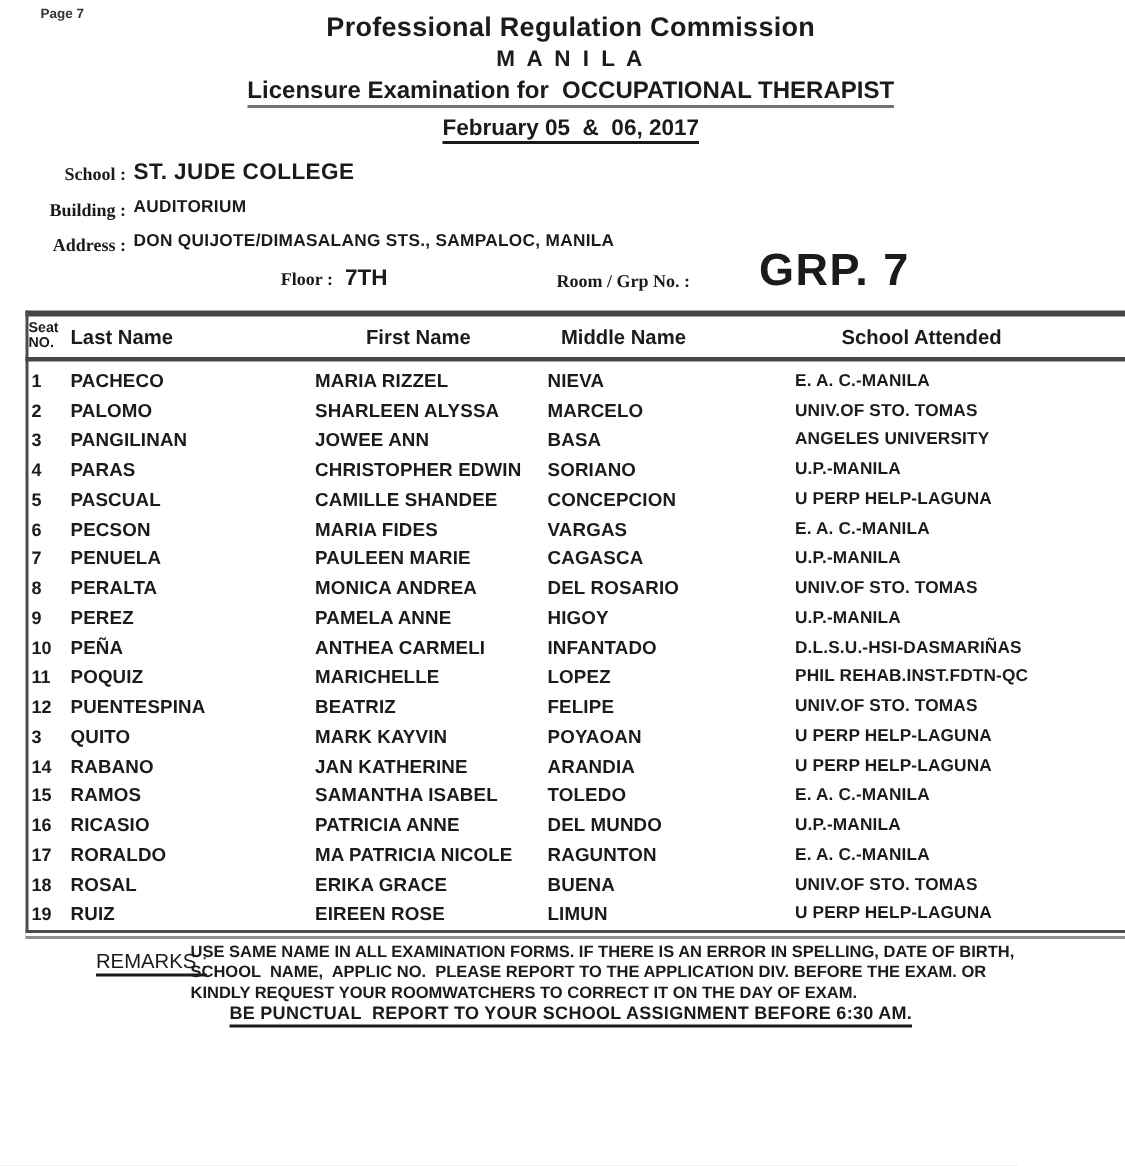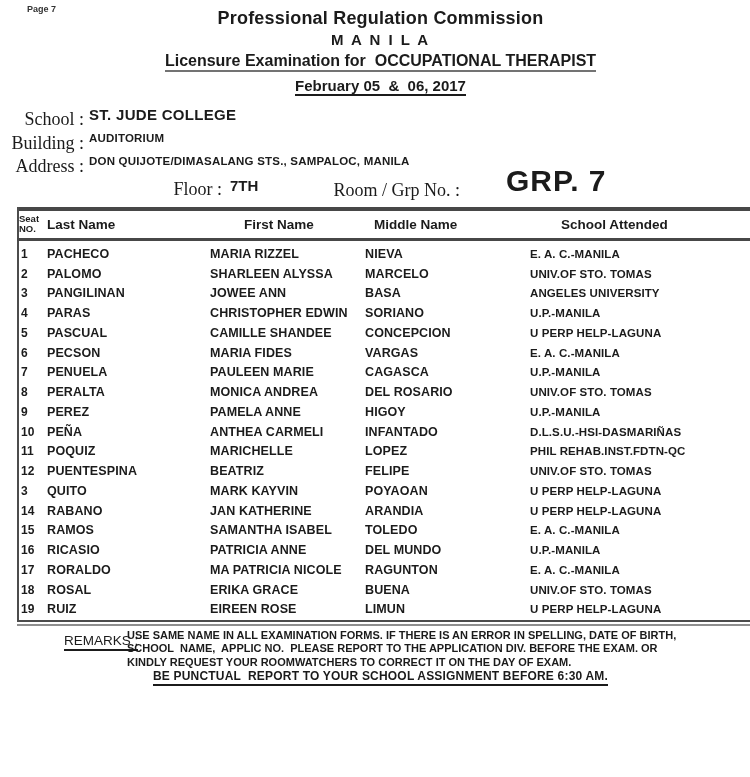--- a/index.html
+++ b/index.html
@@ -12,21 +12,21 @@
   .pre{white-space:pre;}
   
   .page-num{position:absolute;left:27px;top:4px;font-size:9px;font-weight:bold;color:#333;}
   
   .title-block{position:absolute;left:0;right:0;top:9px;text-align:center;line-height:1;}
   .doc-title{font-size:18px;font-weight:bold;letter-spacing:0.2px;}
   .doc-subtitle{font-size:15px;font-weight:bold;letter-spacing:2px;margin-top:5px;}
   .exam-line{display:inline-block;font-size:16px;font-weight:bold;border-bottom:2px solid #737373;padding-bottom:1px;margin-top:6px;}
   .date-line{display:inline-block;font-size:15px;font-weight:bold;border-bottom:2px solid #1b1b1b;padding-bottom:1px;margin-top:6px;}
   
-  .vlabel{position:absolute;font-family:"Liberation Serif",serif;font-weight:normal;font-size:18px;text-align:right;width:84px;left:0;}
+  .vlabel{position:absolute;font-family:"Liberation Serif",serif;font-weight:bold;font-size:12px;text-align:right;width:84px;left:0;}
   .vvalue{position:absolute;font-weight:bold;}
   .school-value{left:89px;top:106px;font-size:15px;letter-spacing:0.3px;}
   .building-value{left:89px;top:132px;font-size:11.5px;letter-spacing:0.2px;}
   .address-value{left:89px;top:155px;font-size:11.5px;letter-spacing:0.2px;}
   .floor-label{left:150px;width:72px;top:179px;}
   .floor-value{left:230px;top:177px;font-size:15px;}
   .room-label{left:330px;width:130px;top:180px;text-align:right;}
   .room-value{left:506px;top:164px;font-size:30px;letter-spacing:1px;}
   
   .table-area{position:absolute;left:0;right:0;top:207px;height:420px;}

